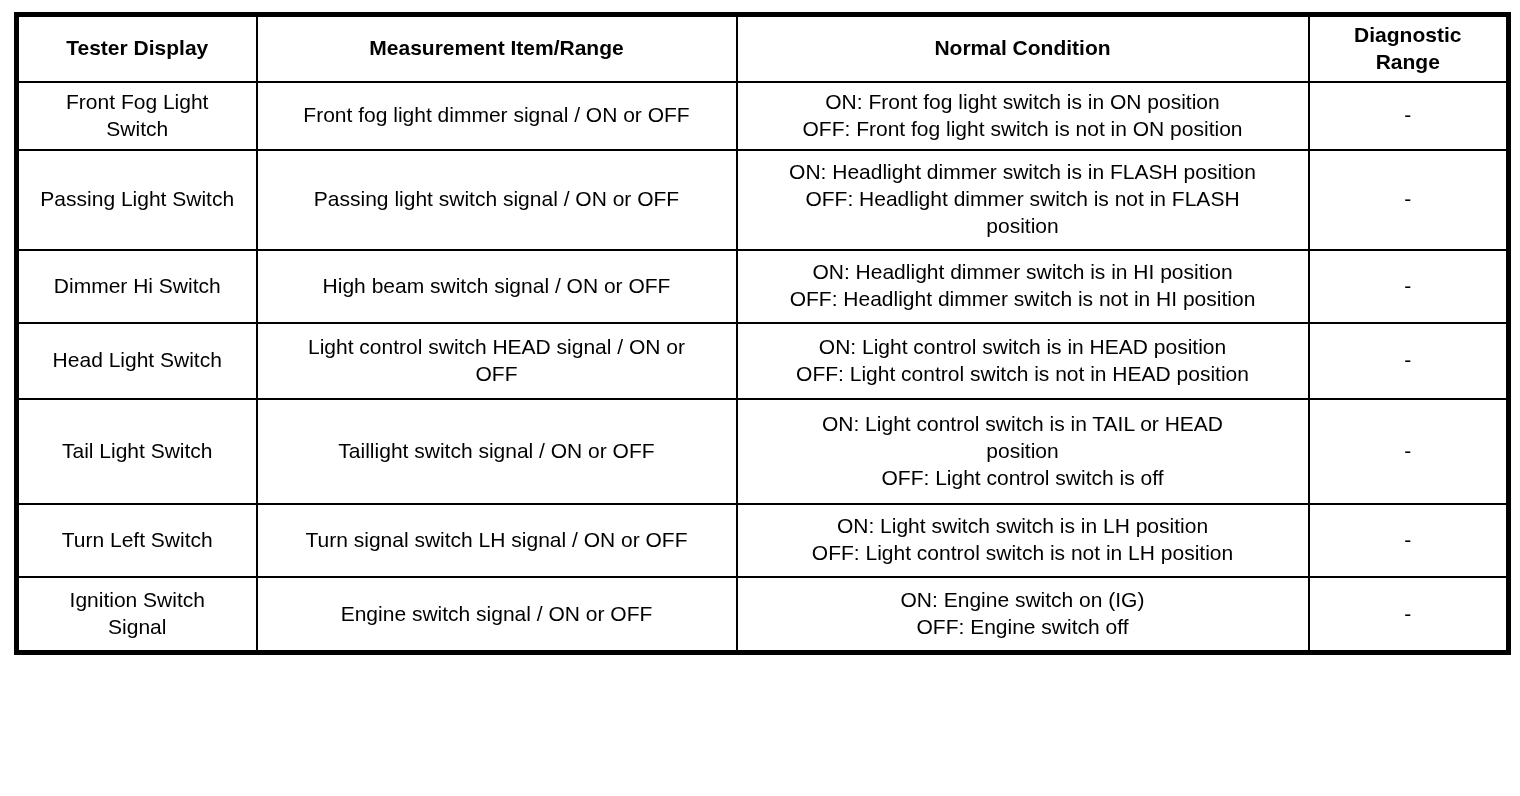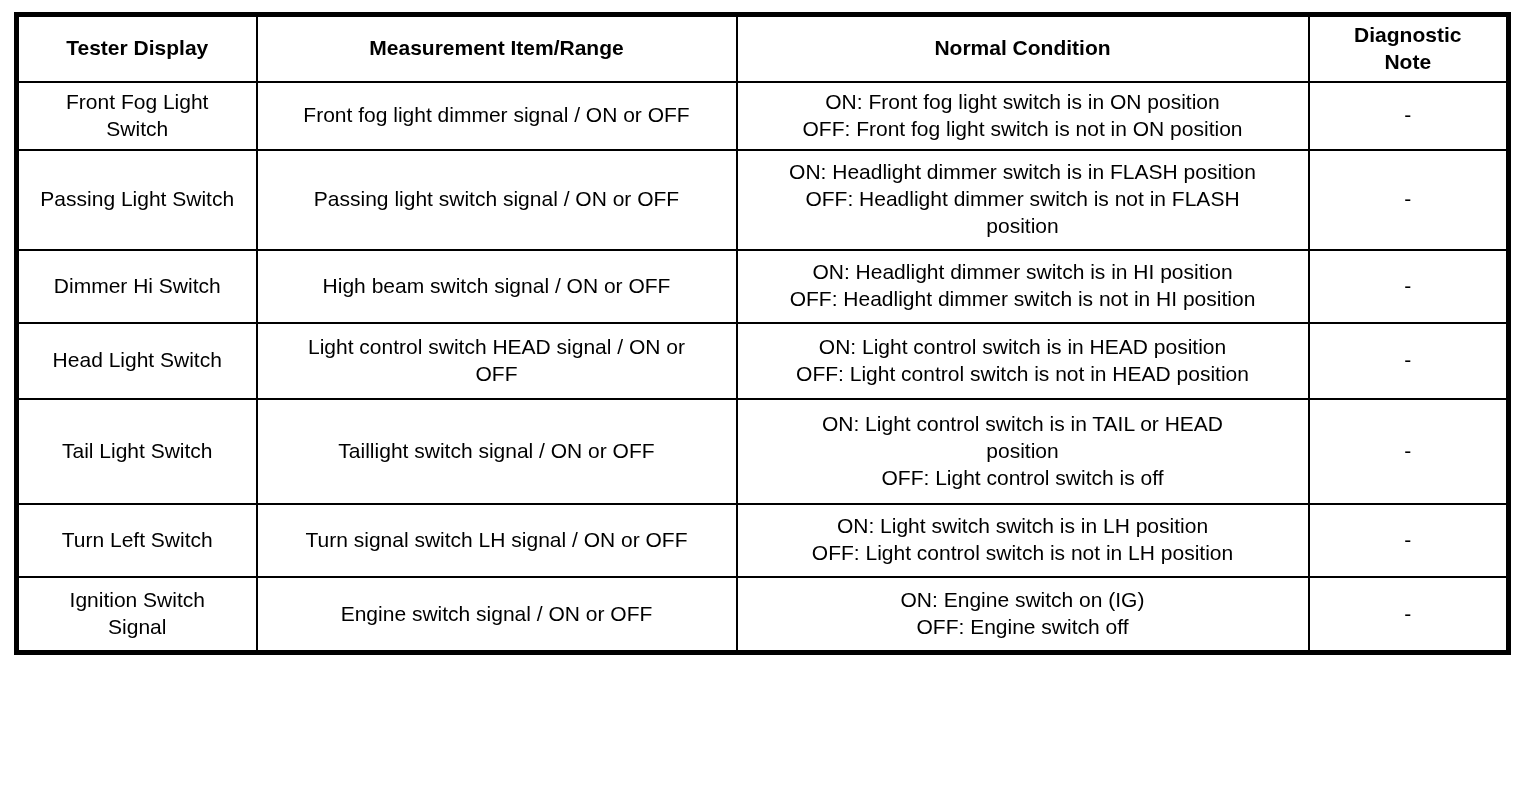--- a/index.html
+++ b/index.html
@@ -67,21 +67,21 @@
       <col class="c2">
       <col class="c3">
       <col class="c4">
   </colgroup>
   <thead>
     <tr class="hdr">
       <th>Tester Display</th>
       <th>Measurement Item/Range</th>
       <th>Normal Condition</th>
       <th>Diagnostic
-Note</th>
+Range</th>
     </tr>
   </thead>
   <tbody>
     <tr class="row-h78">
       <td class="cell-tester">Front Fog Light
 Switch</td>
       <td class="cell-measurement">Front fog light dimmer signal / ON or OFF</td>
       <td class="cell-condition">ON: Front fog light switch is in ON position
 OFF: Front fog light switch is not in ON position</td>
       <td class="cell-note">-</td>

